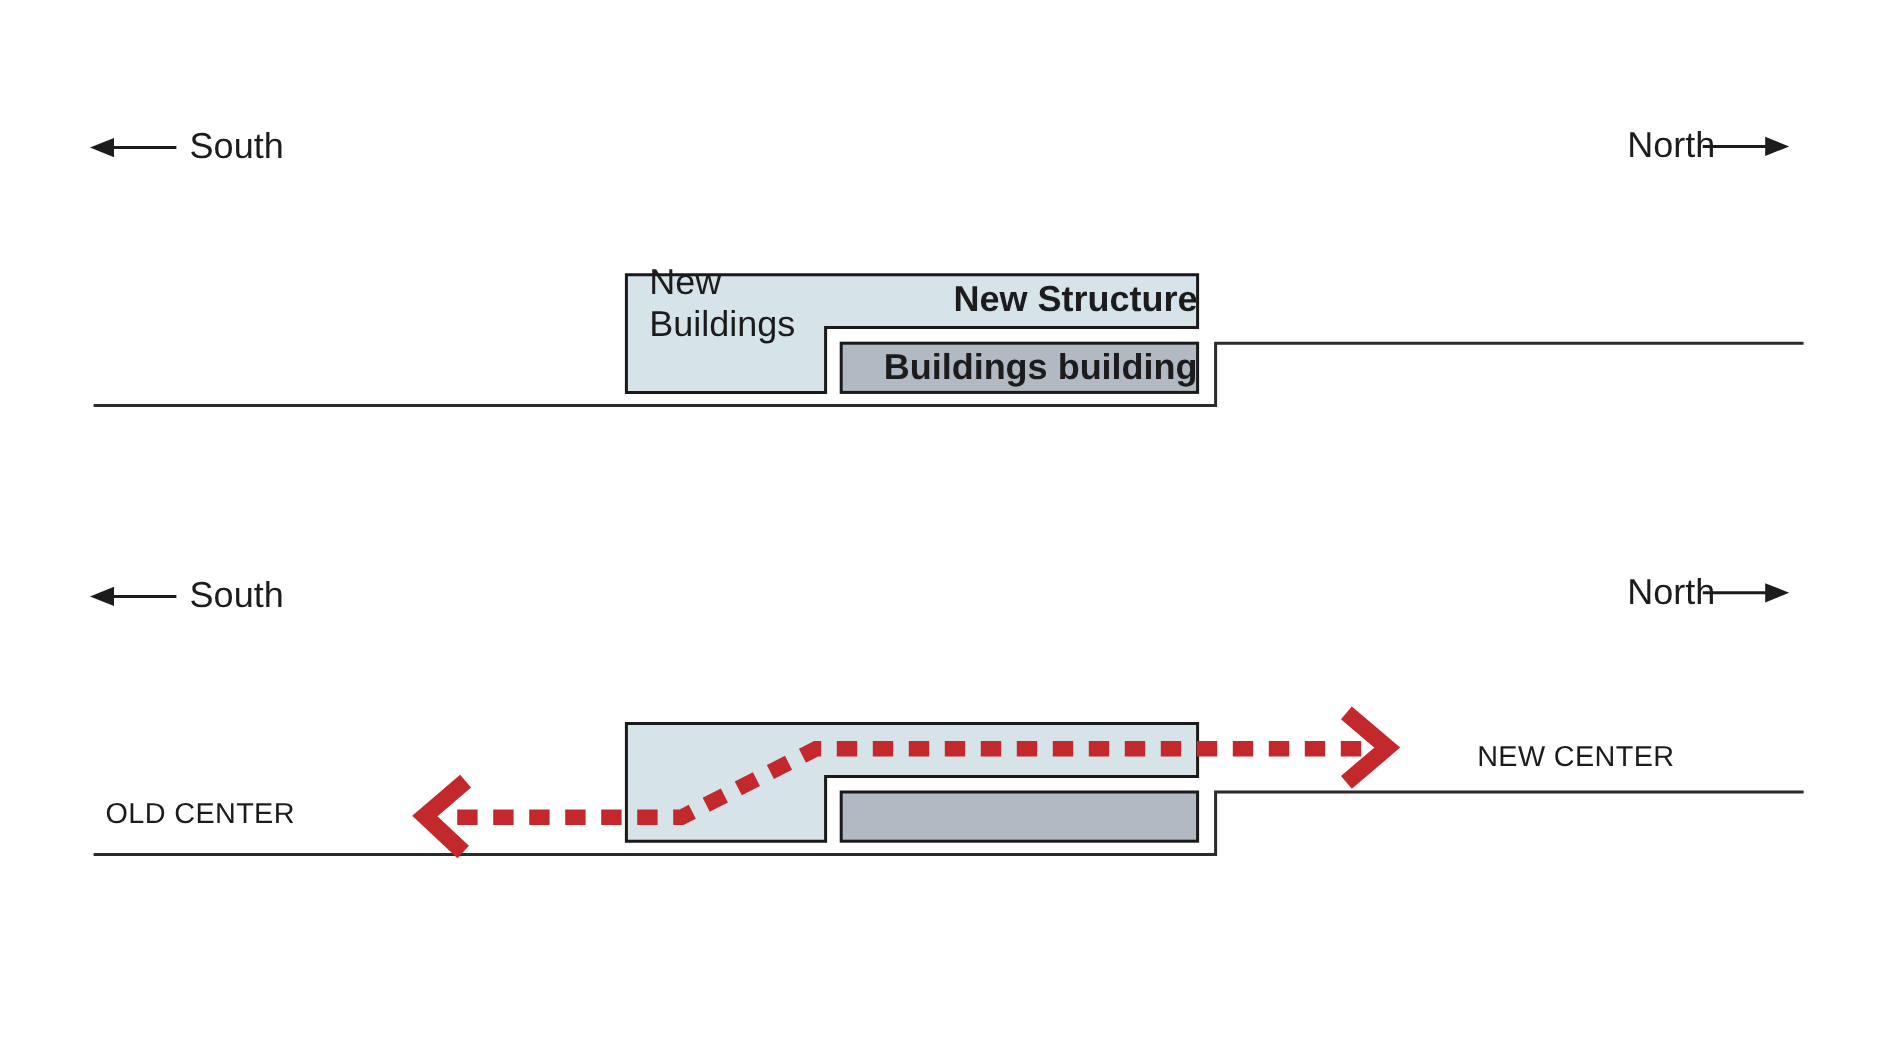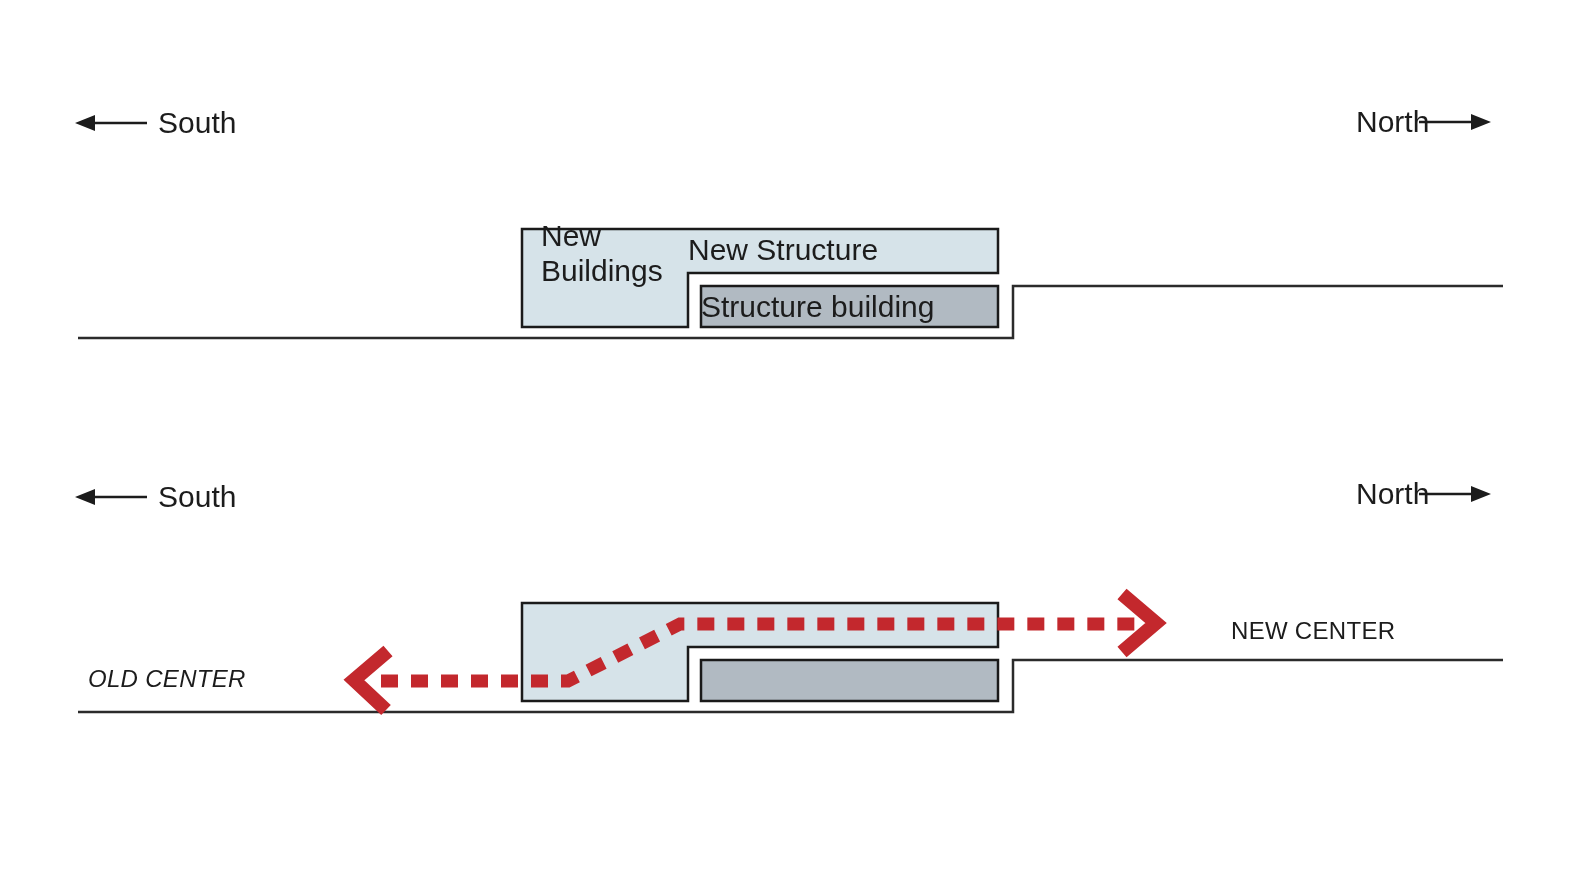--- a/index.html
+++ b/index.html
@@ -27,21 +27,21 @@
     position: absolute;
     color: var(--ink, #1c1c1c);
     font-size: 30px;
     line-height: 38px;
     white-space: nowrap;
   }
   .lbl.wrap {
     white-space: normal;
     line-height: 35px;
   }
-  .lbl.center { text-align: left; }
+  .lbl.center { text-align: right; font-weight: bold; }
   .lbl.caps {
     font-size: 24px;
     letter-spacing: 0.3px;
   }
   .compass-line {
     stroke: var(--ink, #1c1c1c);
     stroke-width: 2.5;
   }
   .compass-head { fill: var(--ink, #1c1c1c); }
   .ground {
@@ -96,21 +96,21 @@
 
       <polygon class="new-shape" points="522,229 998,229 998,273 688,273 688,327 522,327"></polygon>
 
       <rect class="existing-shape" x="701" y="286" width="297" height="41"></rect>
     </svg>
 
     <div class="lbl" style="left:158px; top:104px;">South</div>
     <div class="lbl" style="left:1356px; top:103px;">North</div>
     <div class="lbl wrap" style="left:541px; top:218px; width:152px;">New Buildings</div>
     <div class="lbl center" style="left:688px; top:229px; width:310px; line-height:42px;">New Structure</div>
-    <div class="lbl center" style="left:701px; top:286px; width:297px; line-height:41px;">Structure building</div>
+    <div class="lbl center" style="left:701px; top:286px; width:297px; line-height:41px;">Buildings building</div>
   </section>
 
   <section>
     <svg class="layer" viewBox="0 0 1582 873">
 
       <g>
         <line class="compass-line" x1="147" y1="497" x2="92" y2="497"></line>
         <polygon class="compass-head" points="75,497 95,489 95,505"></polygon>
       </g>
 
@@ -127,17 +127,17 @@
 
       <g>
         <path class="route-dash" d="M 381 681 H 568 L 680 624 H 1136"></path>
         <polyline class="route-head" points="388,651 354,680 386,710"></polyline>
         <polyline class="route-head" points="1122,594 1156,623 1122,652"></polyline>
       </g>
     </svg>
 
     <div class="lbl" style="left:158px; top:478px;">South</div>
     <div class="lbl" style="left:1356px; top:475px;">North</div>
-    <div class="lbl caps" style="left:88px; top:660px;font-style:italic;">OLD CENTER</div>
+    <div class="lbl caps" style="left:88px; top:660px;">OLD CENTER</div>
     <div class="lbl caps" style="left:1231px; top:612px;">NEW CENTER</div>
   </section>
 
 </div>
 
 </body></html>

